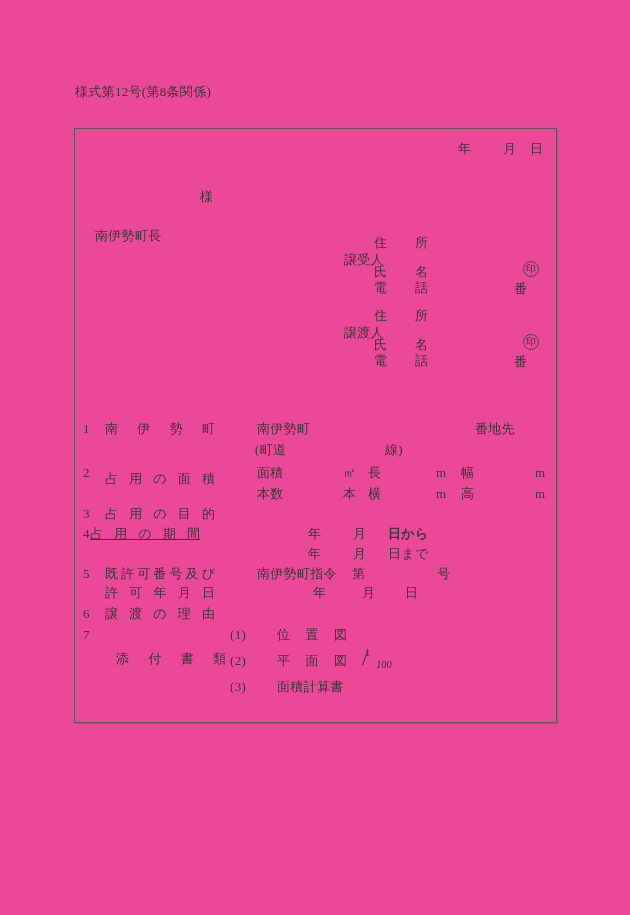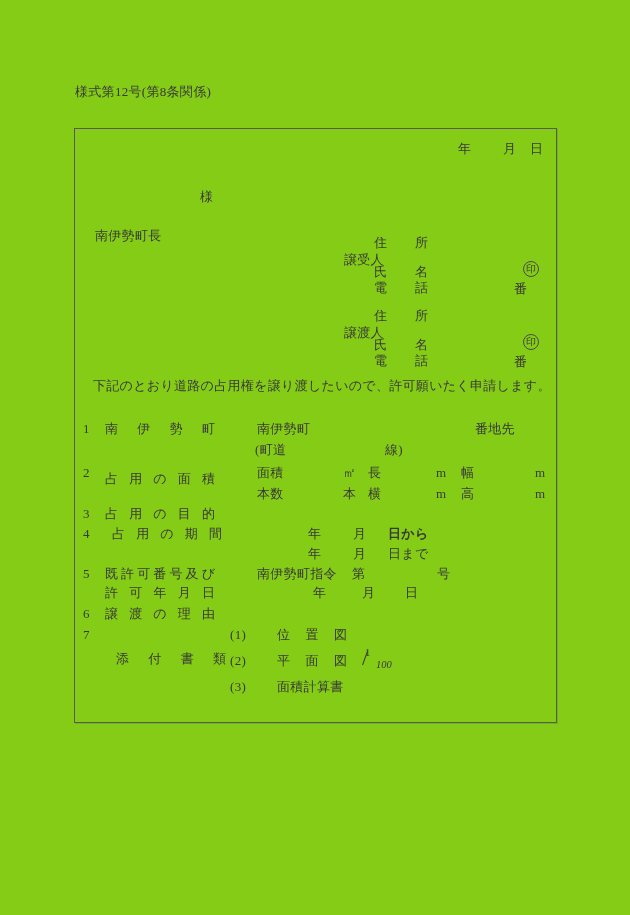--- a/index.html
+++ b/index.html
@@ -3,21 +3,21 @@
 <meta charset="utf-8">
 <style>
   * { box-sizing: border-box; }
   html, body { margin: 0; padding: 0; }
   body {
     width: 630px; height: 915px;
     background: #fcfcfc;
     font-family: "Liberation Serif", "DejaVu Serif", serif;
     color: #383838;
   }
-  .page { position: relative; width: 630px; height: 915px; overflow: hidden; background: #84cc16; }
+  .page { position: relative; width: 630px; height: 915px; overflow: hidden; background: #ec4899; }
   .t {
     position: absolute;
     font-size: 13px;
     line-height: 1.15;
     white-space: pre;
     letter-spacing: 0.3px;
   }
   .jst { text-align: justify; text-align-last: justify; white-space: normal; letter-spacing: 0; }
   .w54  { width: 54px; }
   .w110 { width: 110px; }
@@ -67,21 +67,20 @@
 
   <div class="t jst w54" style="left:374px; top:309px;">住所</div>
   <div class="t" style="left:344px; top:326px;">譲渡人</div>
   <div class="t jst w54" style="left:374px; top:338px;">氏名</div>
   <div class="seal" style="left:523px; top:334px;">
     <span>印</span>
   </div>
   <div class="t jst w54" style="left:374px; top:354px;">電話</div>
   <div class="t" style="left:514px; top:355px;">番</div>
 
-  <div class="t" style="left:93px; top:379px;">下記のとおり道路の占用権を譲り渡したいので、許可願いたく申請します。</div>
 
   <div class="t" style="left:83px; top:422px;">1</div>
   <div class="t jst w110" style="left:105px; top:422px;">南伊勢町</div>
   <div class="t" style="left:257px; top:422px;">南伊勢町</div>
   <div class="t" style="left:475px; top:422px;">番地先</div>
   <div class="t" style="left:255px; top:443px;">(町道</div>
   <div class="t" style="left:385px; top:443px;">線)</div>
 
   <div class="t" style="left:83px; top:466px;">2</div>
   <div class="t jst w110" style="left:105px; top:472px;">占用の面積</div>
@@ -95,21 +94,21 @@
   <div class="t" style="left:343px; top:487px;">本</div>
   <div class="t" style="left:368px; top:487px;">横</div>
   <div class="t" style="left:436px; top:487px;">m</div>
   <div class="t" style="left:461px; top:487px;">高</div>
   <div class="t" style="left:535px; top:487px;">m</div>
 
   <div class="t" style="left:83px; top:507px;">3</div>
   <div class="t jst w110" style="left:105px; top:507px;">占用の目的</div>
 
   <div class="t" style="left:83px; top:527px;">4</div>
-  <div class="t jst w110" style="left:112px; top:527px;">占用の期間</div>
+  <div class="t jst w110" style="left:90px; top:527px;text-decoration:underline;">占用の期間</div>
   <div class="t" style="left:308px; top:527px;">年</div>
   <div class="t" style="left:353px; top:527px;">月</div>
   <div class="t" style="left:388px; top:527px;font-weight:bold;">日から</div>
   <div class="t" style="left:308px; top:547px;">年</div>
   <div class="t" style="left:353px; top:547px;">月</div>
   <div class="t" style="left:388px; top:547px;">日まで</div>
 
   <div class="t" style="left:83px; top:567px;">5</div>
   <div class="t jst w110" style="left:105px; top:567px;">既許可番号及び</div>
   <div class="t" style="left:257px; top:567px;">南伊勢町指令</div>

